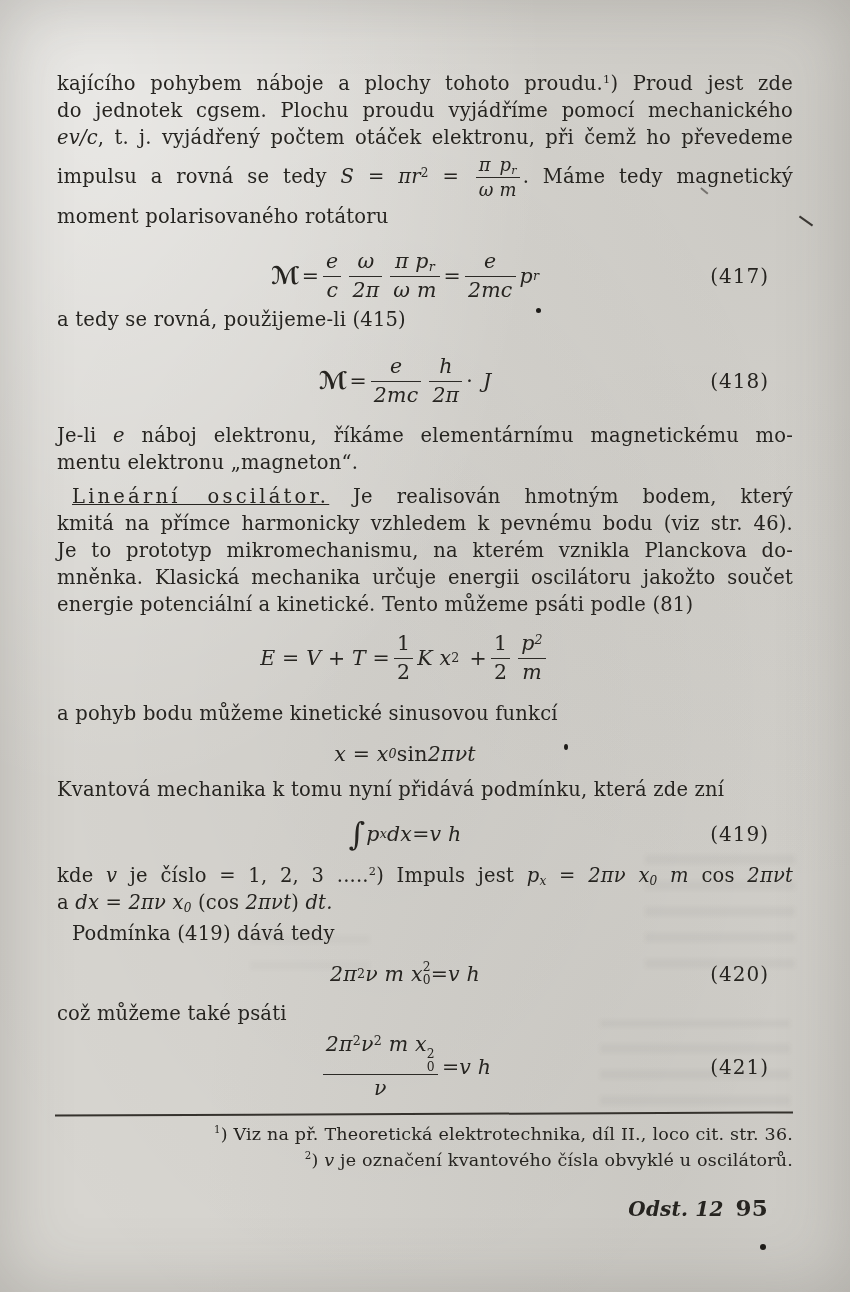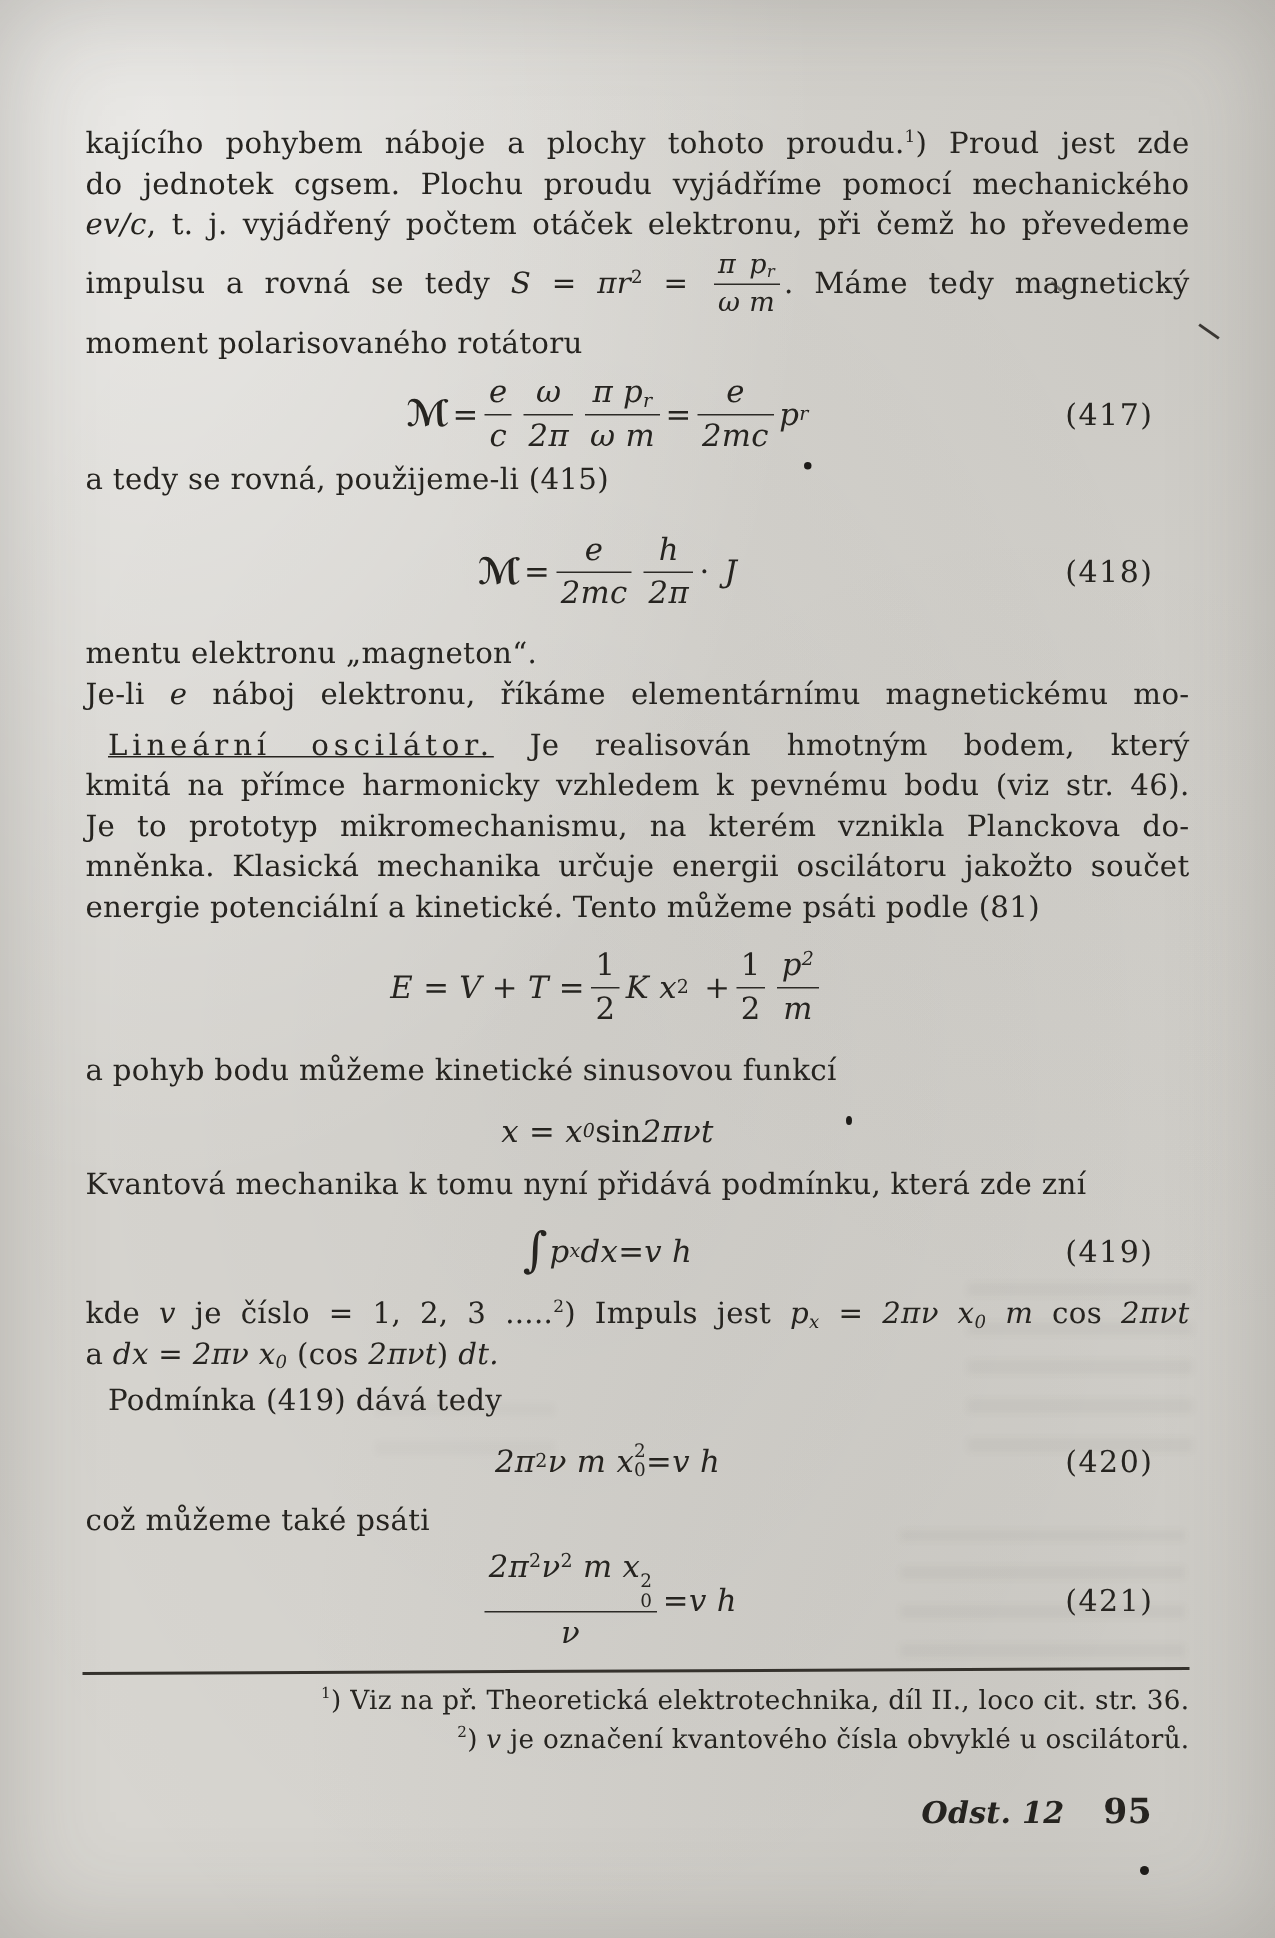--- a/index.html
+++ b/index.html
@@ -40,35 +40,35 @@
   .eq{position:absolute;left:0;width:100%;display:flex;align-items:center;justify-content:center;padding-right:40px;box-sizing:border-box;font-size:20.5px;}
   .eq .mi{font-style:italic;}
   .eqnum{position:absolute;right:24px;top:50%;transform:translateY(-50%);font-size:20px;font-style:normal;letter-spacing:1px;}
   .frak{font-family:"DejaVu Sans","Liberation Sans",sans-serif;font-weight:bold;font-size:1.18em;margin-right:2px;}
   .intg{font-size:1.55em;vertical-align:-0.12em;margin-right:1px;}
   .gap{display:inline-block;width:10px;}
   
   .rule{position:absolute;left:-2px;width:738px;height:2.2px;background:#35322d;transform:rotate(-0.25deg);}
   .fnln{height:26px;line-height:26px;font-size:17.5px;text-align:right;white-space:nowrap;}
   #footer{position:absolute;right:82px;top:1194px;font-size:20px;white-space:nowrap;}
-  #footer .sec{font-weight:bold;font-style:italic;margin-right:26px;}
+  #footer .sec{font-weight:bold;font-style:italic;margin-right:12px;}
   #footer .pg{font-weight:bold;font-size:23px;}
   
   .dot{position:absolute;border-radius:50%;background:#1e1c19;}
   .stroke{position:absolute;background:#3a3733;}
   .ghost{position:absolute;filter:blur(2px);opacity:0.5;
     background:repeating-linear-gradient(0deg, rgba(84,82,75,0.10) 0 9px, transparent 9px 26px);}
 </style>
 </head>
 <body>
 
 <div id="page">
   <div id="col">
 
-    <div class="blk" style="top:82px;">
+    <div class="blk" style="top:70px;">
       <div class="ln"><span>kajícího pohybem náboje a plochy tohoto proudu.</span><sup class="fnm">1</sup><span>) Proud jest zde</span></div>
       <div class="ln"><span>do jednotek cgsem. Plochu proudu vyjádříme pomocí mechanického</span></div>
       <div class="ln"><span class="it">ev/c</span><span>, t. j. vyjádřený počtem otáček elektronu, při čemž ho převedeme</span></div>
       <div class="ln tall"><span>impulsu a rovná se tedy </span><span class="it">S = πr</span><sup class="msup">2</sup><span> = </span><span class="frac sm it"><span class="n"><span>π p</span><sub class="msub">r</sub></span><span class="d">ω m</span></span><span>. Máme tedy magnetický</span></div>
       <div class="ln last"><span>moment polarisovaného rotátoru</span></div>
     </div>
 
     <div class="eq" style="top:238px;height:76px;">
       <span class="frak">ℳ</span>
       <span>=</span>
@@ -109,22 +109,22 @@
           <span class="n">h</span>
           <span class="d">2π</span>
         </span>
       <span>·</span>
         <span class="gap"></span>
       <span class="it">J</span>
       <span class="eqnum">(418)</span>
     </div>
 
     <div class="blk" style="top:422px;">
+      <div class="ln"><span>Je-li </span><span class="it">e</span><span> náboj elektronu, říkáme elementárnímu magnetickému mo-</span></div>
       <div class="ln last"><span>mentu elektronu „magneton“.</span></div>
-      <div class="ln"><span>Je-li </span><span class="it">e</span><span> náboj elektronu, říkáme elementárnímu magnetickému mo-</span></div>
     </div>
 
     <div class="blk" style="top:483px;">
       <div class="ln indent"><span class="sperr">Lineární oscilátor.</span><span> Je realisován hmotným bodem, který</span></div>
       <div class="ln"><span>kmitá na přímce harmonicky vzhledem k pevnému bodu (viz str. 46).</span></div>
       <div class="ln"><span>Je to prototyp mikromechanismu, na kterém vznikla Planckova do-</span></div>
       <div class="ln"><span>mněnka. Klasická mechanika určuje energii oscilátoru jakožto součet</span></div>
       <div class="ln last"><span>energie potenciální a kinetické. Tento můžeme psáti podle (81)</span></div>
     </div>
 

